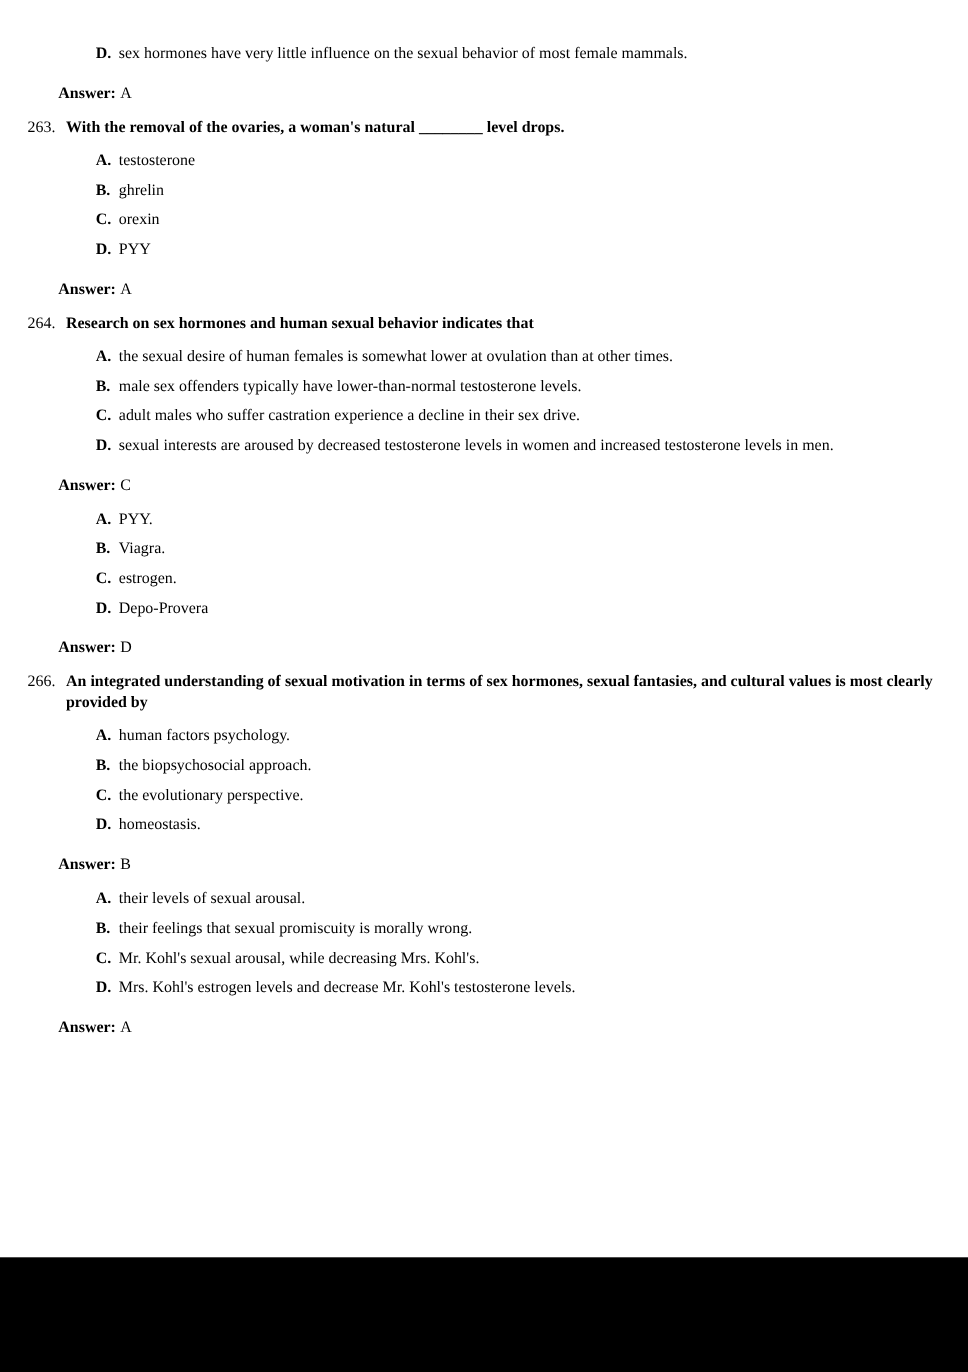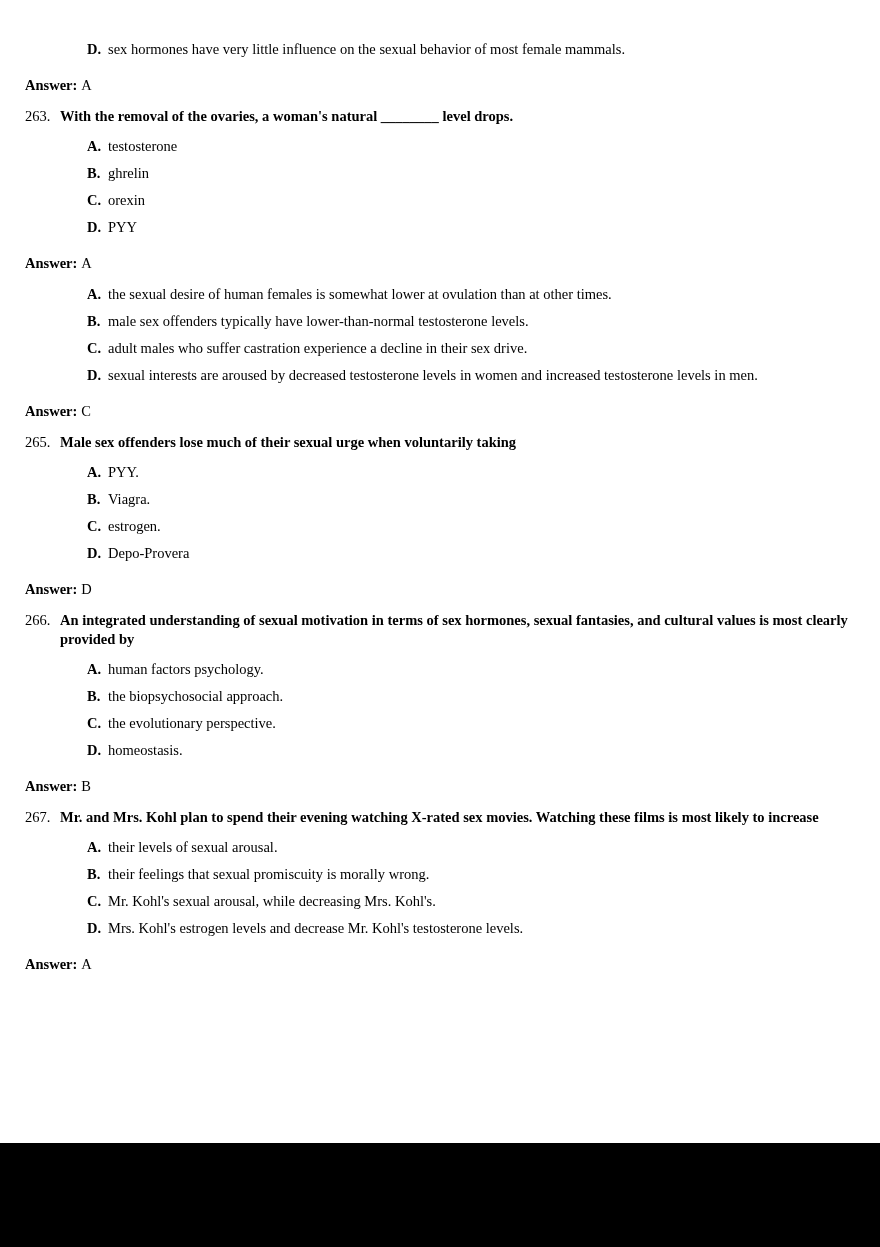--- a/index.html
+++ b/index.html
@@ -15,21 +15,21 @@
     overflow: hidden;
     background: #ffffff;
     padding: 40px 28px 0 25px;
   }
   .qrow { display: flex; line-height: 19px; margin-bottom: 11px; }
   .qnum { font-weight: normal; flex: 0 0 35px; }
   .qstem { flex: 1; font-weight: bold; }
   .opt { display: flex; line-height: 19px; margin-bottom: 8px; margin-left: 62px; }
   .opt-letter { font-weight: bold; flex: 0 0 21px; }
   .opt-text { flex: 1; }
-  .answer { line-height: 19px; margin-top: 17px; margin-bottom: 12px; }
+  .answer { line-height: 19px; margin-top: 17px; margin-bottom: 12px; margin-left: 28px; }
   .answer-label { font-weight: bold; }
   .answer-value { margin-left: 4px; }
   .footer-bar {
     position: absolute; left: 0; bottom: 0;
     width: 880px; height: 104px;
     background: #000000;
   }
 </style>
 </head>
 <body>
@@ -66,20 +66,24 @@
     <div class="opt">
       <span class="opt-letter">D.</span>
       <span class="opt-text">PYY</span>
     </div>
     <div class="answer">
       <span class="answer-label">Answer:</span><span class="answer-value">A</span>
     </div>
   </div>
 
   <div>
+    <div class="qrow">
+      <span class="qnum">264.</span>
+      <span class="qstem">Research on sex hormones and human sexual behavior indicates that</span>
+    </div>
     <div class="opt">
       <span class="opt-letter">A.</span>
       <span class="opt-text">the sexual desire of human females is somewhat lower at ovulation than at other times.</span>
     </div>
     <div class="opt">
       <span class="opt-letter">B.</span>
       <span class="opt-text">male sex offenders typically have lower-than-normal testosterone levels.</span>
     </div>
     <div class="opt">
       <span class="opt-letter">C.</span>
@@ -88,24 +92,20 @@
     <div class="opt">
       <span class="opt-letter">D.</span>
       <span class="opt-text">sexual interests are aroused by decreased testosterone levels in women and increased testosterone levels in men.</span>
     </div>
     <div class="answer">
       <span class="answer-label">Answer:</span><span class="answer-value">C</span>
     </div>
   </div>
 
   <div>
-    <div class="qrow">
-      <span class="qnum">265.</span>
-      <span class="qstem">Male sex offenders lose much of their sexual urge when voluntarily taking</span>
-    </div>
     <div class="opt">
       <span class="opt-letter">A.</span>
       <span class="opt-text">PYY.</span>
     </div>
     <div class="opt">
       <span class="opt-letter">B.</span>
       <span class="opt-text">Viagra.</span>
     </div>
     <div class="opt">
       <span class="opt-letter">C.</span>
@@ -140,24 +140,20 @@
     <div class="opt">
       <span class="opt-letter">D.</span>
       <span class="opt-text">homeostasis.</span>
     </div>
     <div class="answer">
       <span class="answer-label">Answer:</span><span class="answer-value">B</span>
     </div>
   </div>
 
   <div>
-    <div class="qrow">
-      <span class="qnum">267.</span>
-      <span class="qstem">Mr. and Mrs. Kohl plan to spend their evening watching X-rated sex movies. Watching these films is most likely to increase</span>
-    </div>
     <div class="opt">
       <span class="opt-letter">A.</span>
       <span class="opt-text">their levels of sexual arousal.</span>
     </div>
     <div class="opt">
       <span class="opt-letter">B.</span>
       <span class="opt-text">their feelings that sexual promiscuity is morally wrong.</span>
     </div>
     <div class="opt">
       <span class="opt-letter">C.</span>

